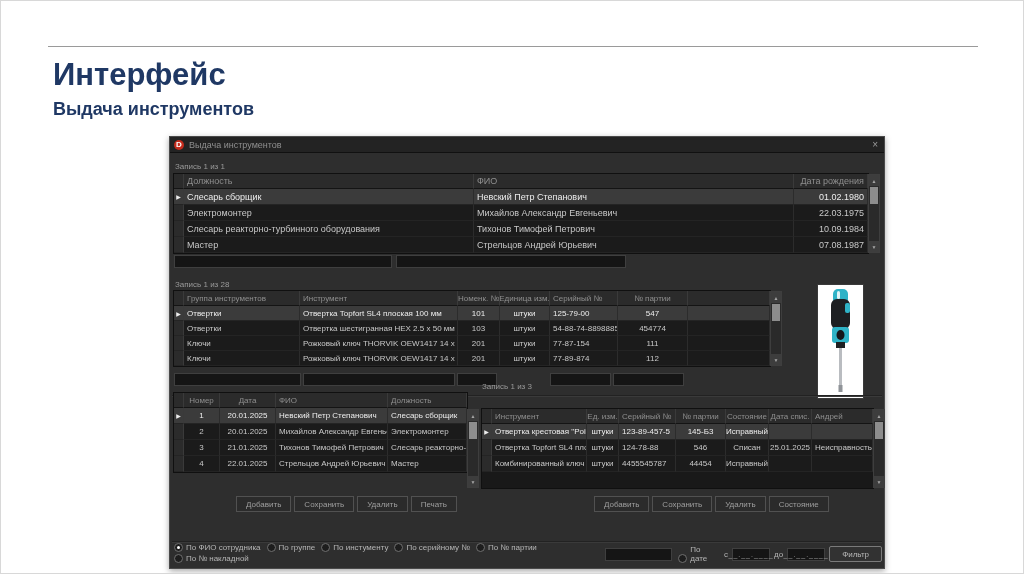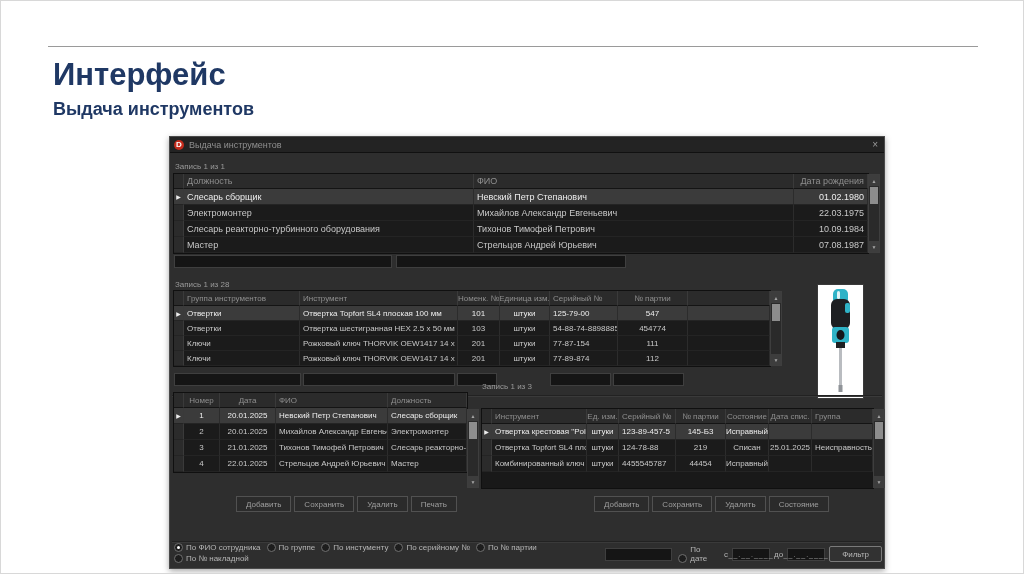--- a/index.html
+++ b/index.html
@@ -265,38 +265,38 @@
     <div class="lbl l4">Запись 1 из 3</div>
     <div class="tbl t4">
         <div class="trow thead" style="height: 15px;">
           <div class="tcell ind" style="width: 10px;"></div>
           <div class="tcell al" style="width: 95px;">Инструмент</div>
           <div class="tcell ac" style="width: 32px;">Ед. изм.</div>
           <div class="tcell al" style="width: 57px;">Серийный №</div>
           <div class="tcell ac" style="width: 50px;">№ партии</div>
           <div class="tcell ac" style="width: 43px;">Состояние</div>
           <div class="tcell ac" style="width: 43px;">Дата спис.</div>
-          <div class="tcell al" style="width: 61px;">Группа</div>
+          <div class="tcell al" style="width: 61px;">Андрей</div>
         </div>
         <div class="trow sel" style="height: 16px;">
           <div class="tcell ind" style="width: 10px;">▶</div>
           <div class="tcell al" style="width: 95px;">Отвертка крестовая "Poi</div>
           <div class="tcell ac" style="width: 32px;">штуки</div>
           <div class="tcell al" style="width: 57px;">123-89-457-5</div>
           <div class="tcell ac" style="width: 50px;">145-Б3</div>
           <div class="tcell ac" style="width: 43px;">Исправный</div>
           <div class="tcell ac" style="width: 43px;"></div>
           <div class="tcell al" style="width: 61px;"></div>
         </div>
         <div class="trow" style="height: 16px;">
           <div class="tcell ind" style="width: 10px;"></div>
           <div class="tcell al" style="width: 95px;">Отвертка Topfort SL4 плоская 100 мм</div>
           <div class="tcell ac" style="width: 32px;">штуки</div>
           <div class="tcell al" style="width: 57px;">124-78-88</div>
-          <div class="tcell ac" style="width: 50px;">219</div>
+          <div class="tcell ac" style="width: 50px;">546</div>
           <div class="tcell ac" style="width: 43px;">Списан</div>
           <div class="tcell ac" style="width: 43px;">25.01.2025</div>
           <div class="tcell al" style="width: 61px;">Неисправность</div>
         </div>
         <div class="trow" style="height: 16px;">
           <div class="tcell ind" style="width: 10px;"></div>
           <div class="tcell al" style="width: 95px;">Комбинированный ключ</div>
           <div class="tcell ac" style="width: 32px;">штуки</div>
           <div class="tcell al" style="width: 57px;">4455545787</div>
           <div class="tcell ac" style="width: 50px;">44454</div>

